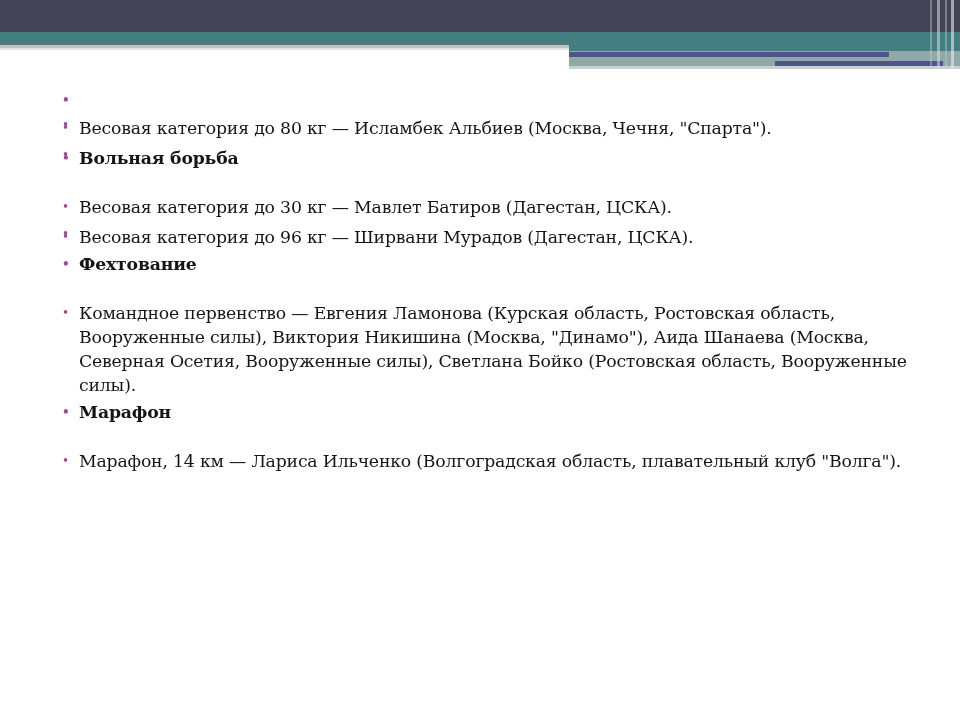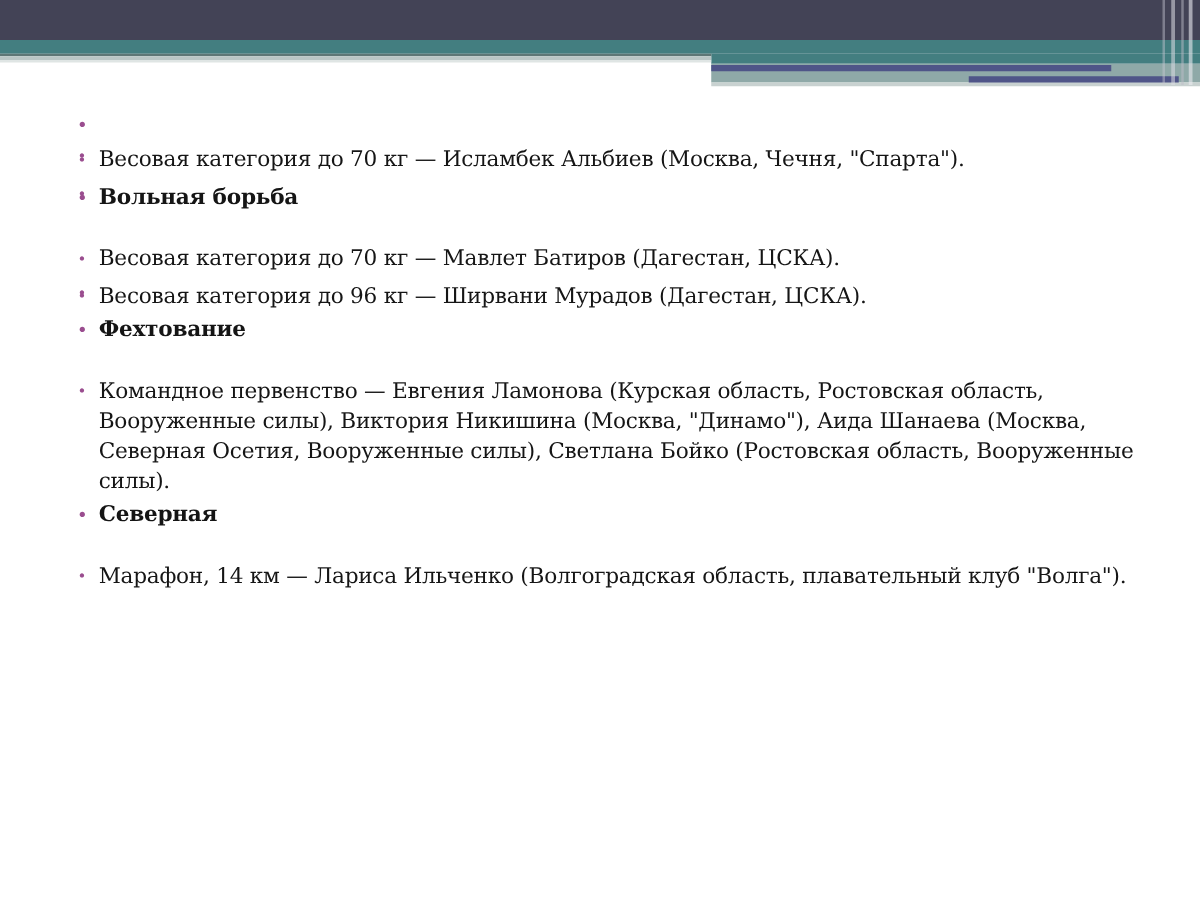--- a/index.html
+++ b/index.html
@@ -117,36 +117,36 @@
     <p class="item heading">
       <span class="bullet">•</span>
     </p>
     <div class="gap-after-heading"></div>
     <p class="item">
       <span class="bullet">•</span>
     </p>
     <div class="gap-small"></div>
     <p class="item">
       <span class="bullet">•</span>
-      <span>Весовая категория до 70 кг — Исламбек Альбиев (Москва, Чечня, "Спарта").</span>
+      <span>Весовая категория до 80 кг — Исламбек Альбиев (Москва, Чечня, "Спарта").</span>
     </p>
     <div class="gap-small"></div>
     <p class="item">
       <span class="bullet">•</span>
     </p>
     <div class="gap-small"></div>
 
     <p class="item heading">
       <span class="bullet">•</span>
       <span>Вольная борьба</span>
     </p>
     <div class="gap-after-heading"></div>
     <p class="item">
       <span class="bullet">•</span>
-      <span>Весовая категория  до 70 кг — Мавлет Батиров (Дагестан, ЦСКА).</span>
+      <span>Весовая категория  до 30 кг — Мавлет Батиров (Дагестан, ЦСКА).</span>
     </p>
     <div class="gap-small"></div>
     <p class="item">
       <span class="bullet">•</span>
     </p>
     <div class="gap-small"></div>
     <p class="item">
       <span class="bullet">•</span>
       <span>Весовая категория  до 96 кг — Ширвани Мурадов (Дагестан, ЦСКА).</span>
     </p>
@@ -158,21 +158,21 @@
     </p>
     <div class="gap-after-heading"></div>
     <p class="item">
       <span class="bullet">•</span>
       <span>Командное первенство — Евгения Ламонова (Курская область, Ростовская область, Вооруженные силы), Виктория Никишина (Москва, "Динамо"), Аида Шанаева (Москва, Северная Осетия, Вооруженные силы), Светлана Бойко (Ростовская область, Вооруженные силы).</span>
     </p>
     <div class="gap-small"></div>
 
     <p class="item heading">
       <span class="bullet">•</span>
-      <span>Северная</span>
+      <span>Марафон</span>
     </p>
     <div class="gap-after-heading"></div>
     <p class="item">
       <span class="bullet">•</span>
       <span>Марафон, 14 км — Лариса Ильченко (Волгоградская область, плавательный клуб "Волга").</span>
     </p>
   </div>
 </div>
 
 </body></html>

